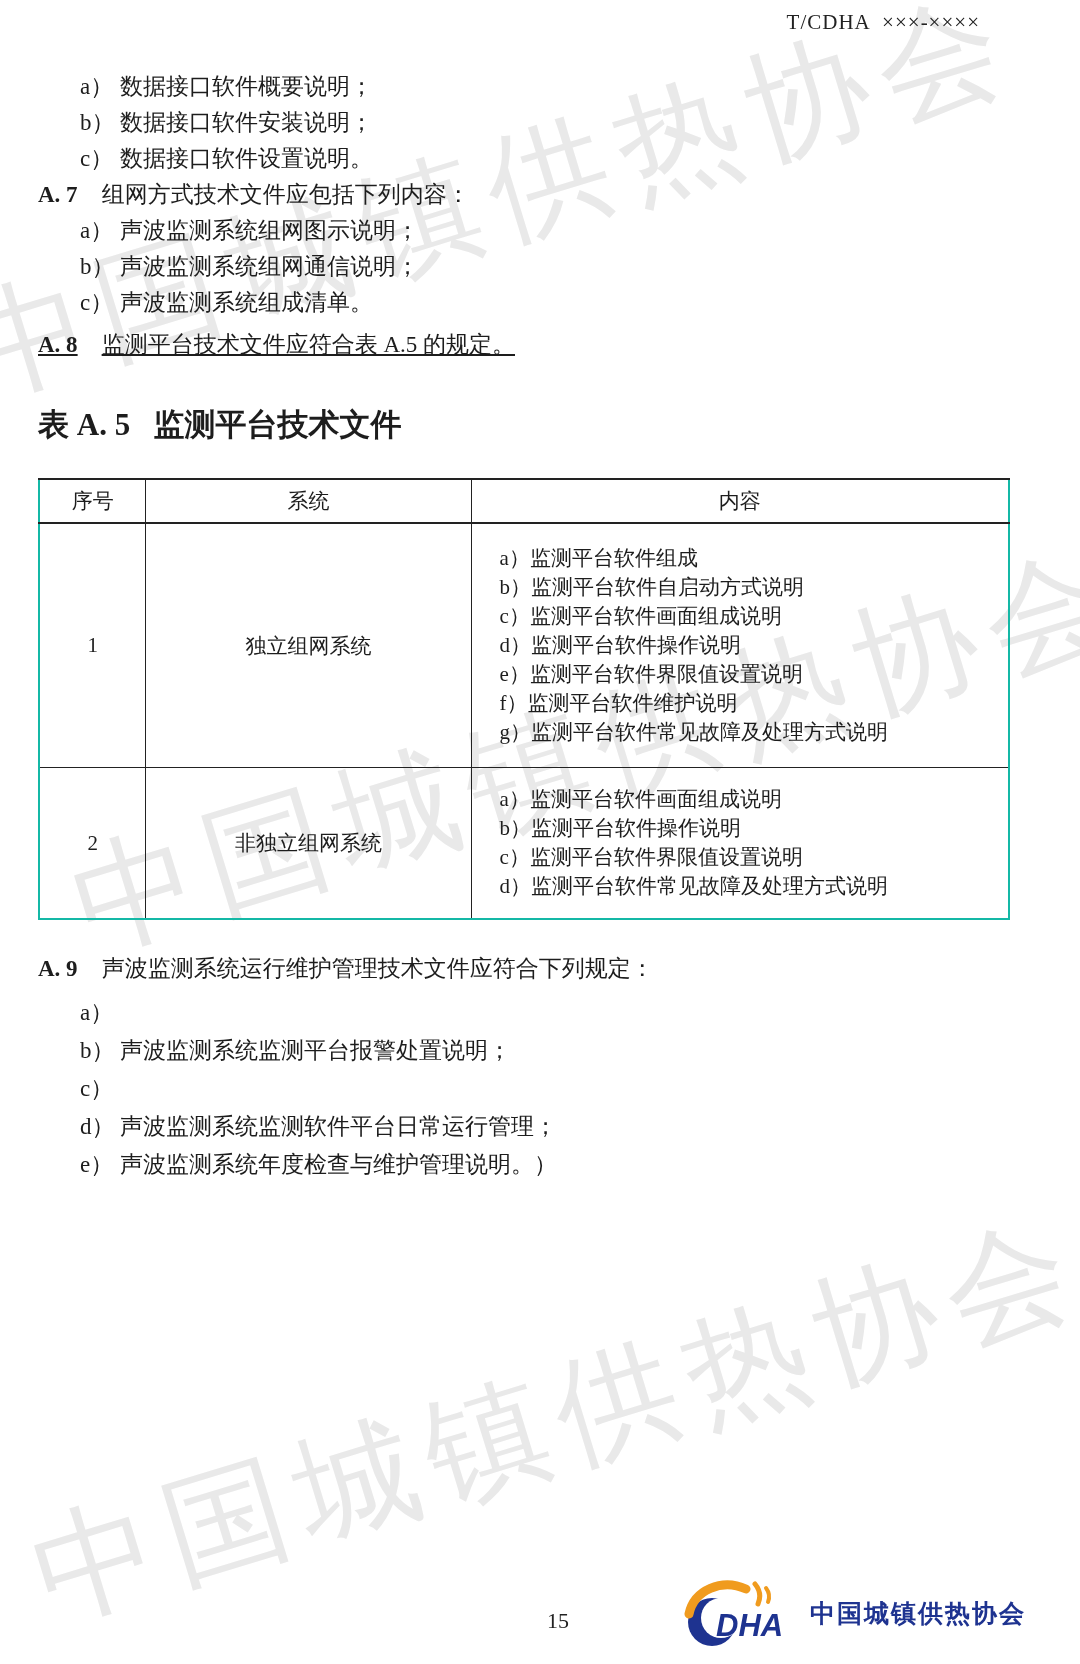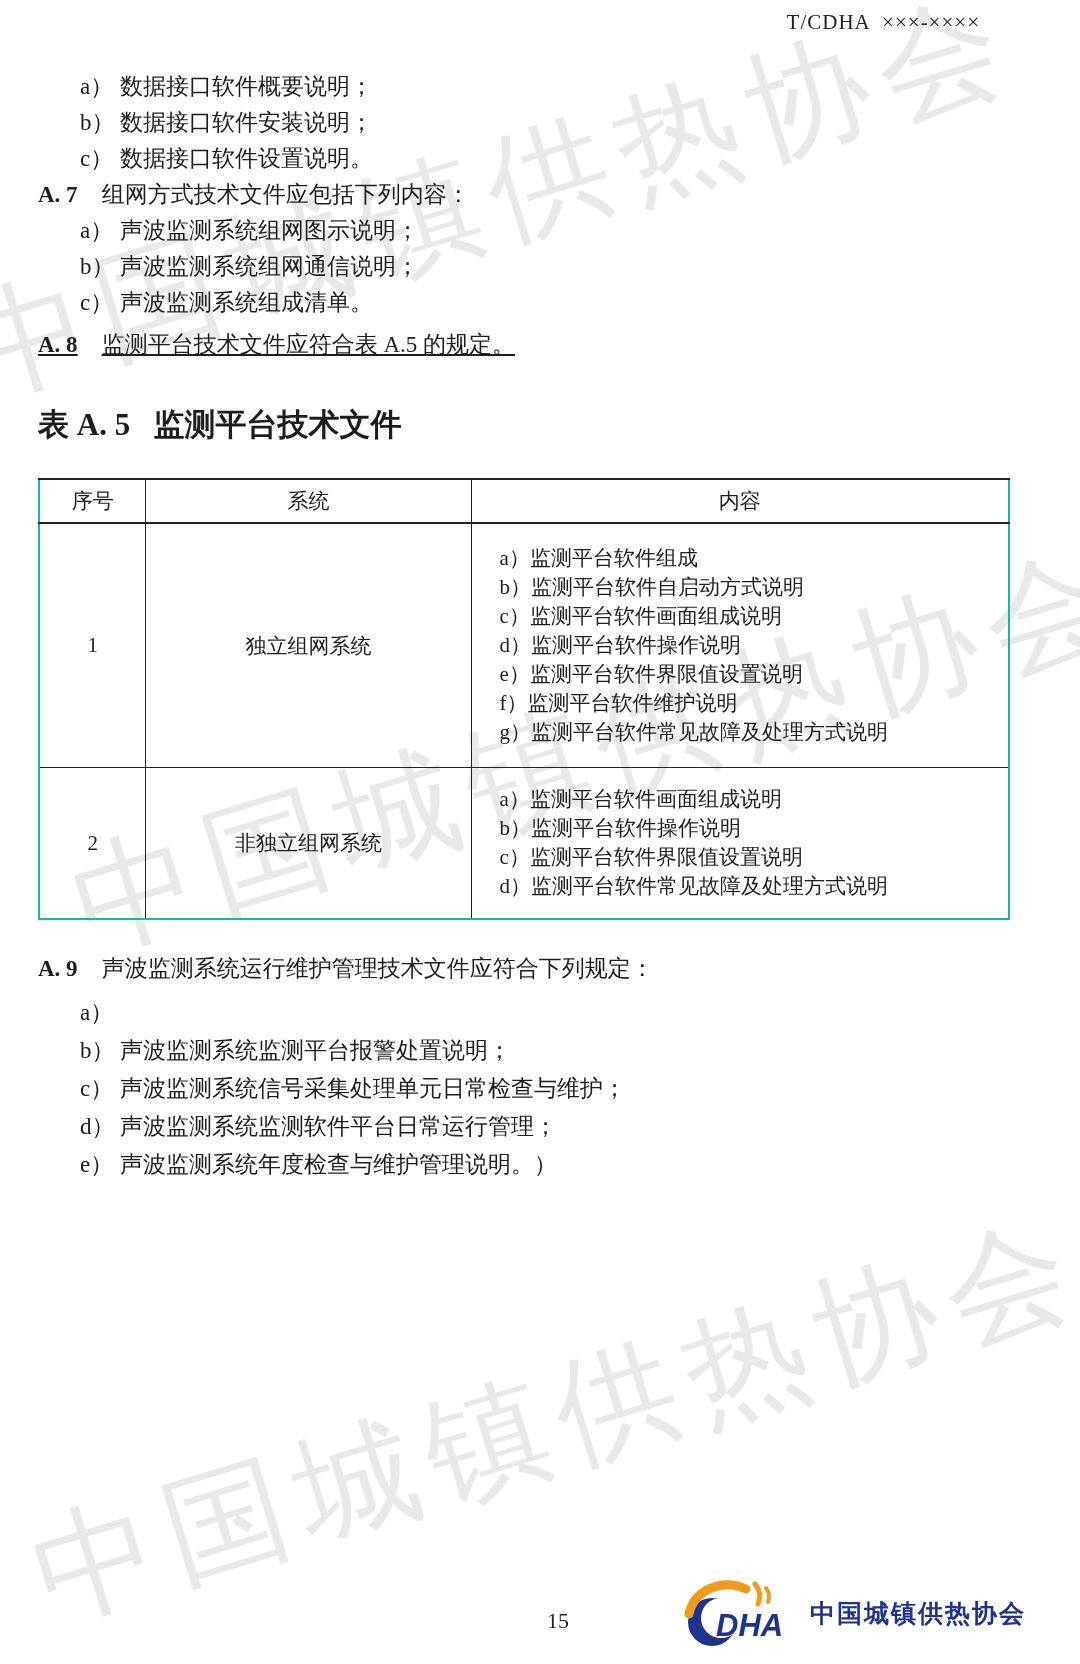--- a/index.html
+++ b/index.html
@@ -183,21 +183,20 @@
     <div class="list-block">
       <div class="li" style="margin-bottom:12px">
         <span class="lab">a）</span>
       </div>
       <div class="li" style="margin-bottom:12px">
         <span class="lab">b）</span>
         <span>声波监测系统监测平台报警处置说明；</span>
       </div>
       <div class="li" style="margin-bottom:12px">
         <span class="lab">c）</span>
-        <span>声波监测系统信号采集处理单元日常检查与维护；</span>
       </div>
       <div class="li" style="margin-bottom:12px">
         <span class="lab">d）</span>
         <span>声波监测系统监测软件平台日常运行管理；</span>
       </div>
       <div class="li" style="margin-bottom:12px">
         <span class="lab">e）</span>
         <span>声波监测系统年度检查与维护管理说明。）</span>
       </div>
     </div>

